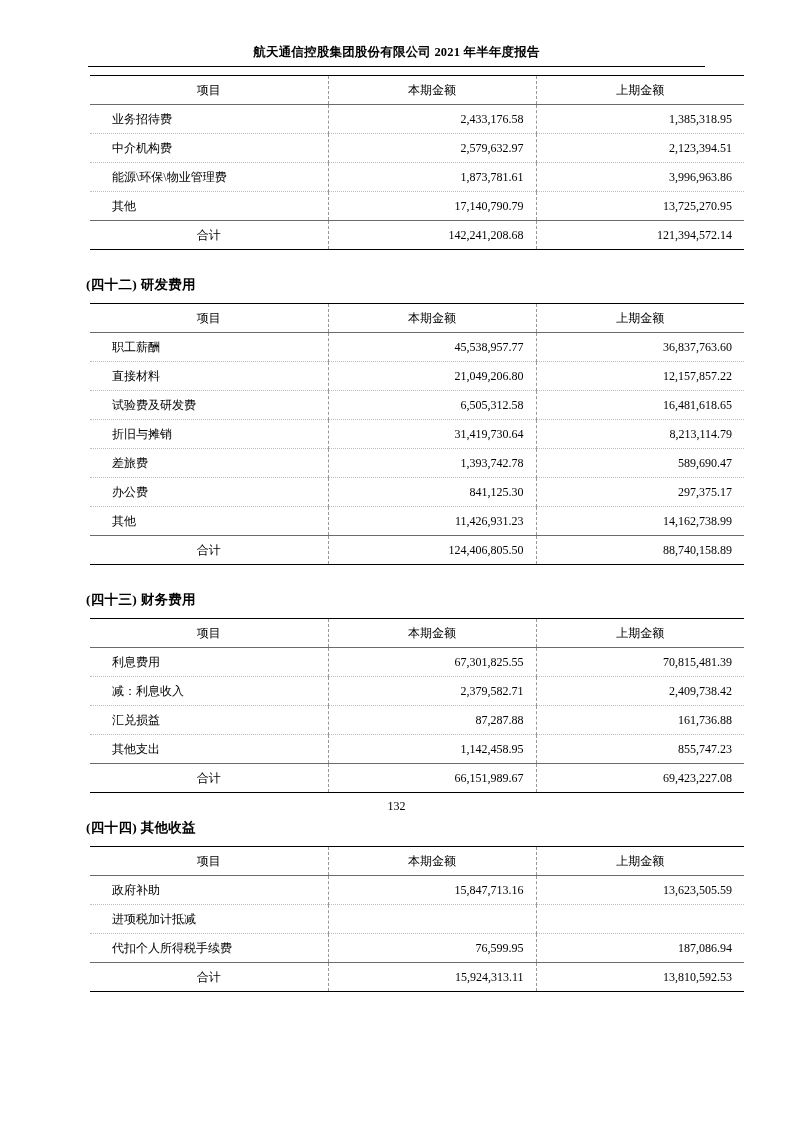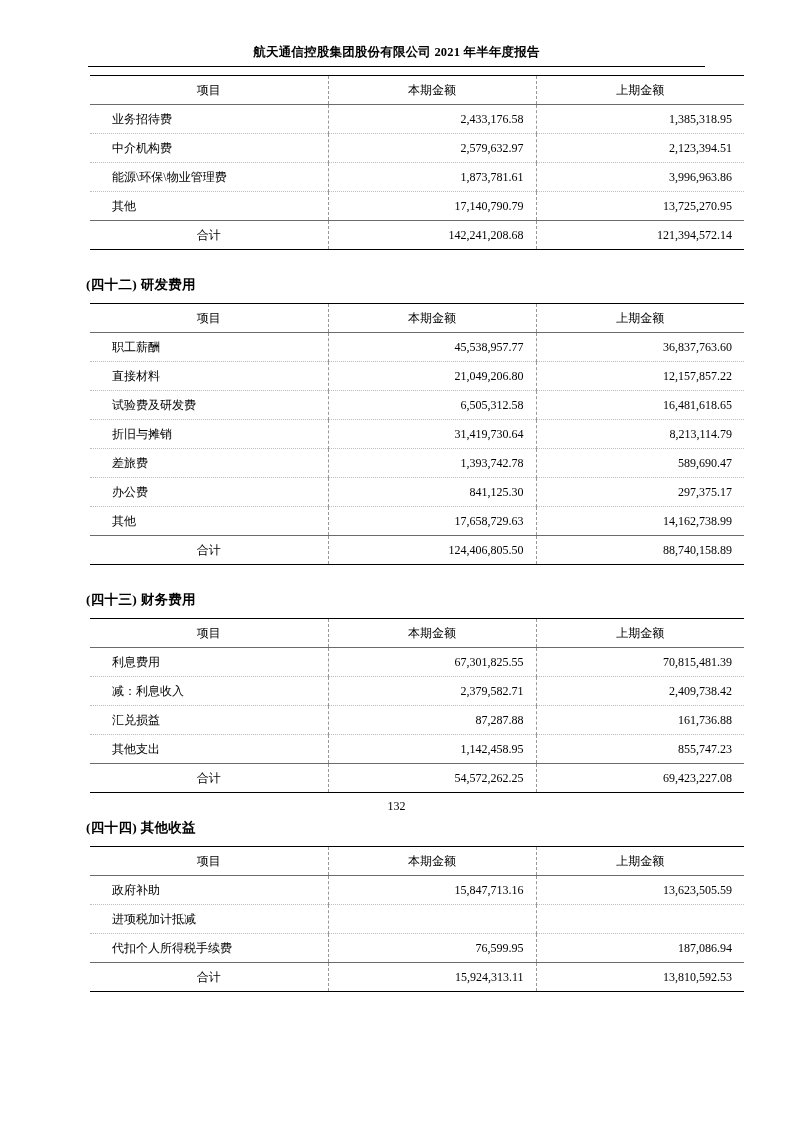--- a/index.html
+++ b/index.html
@@ -192,21 +192,21 @@
         <td class="num">1,393,742.78</td>
         <td class="num last-col">589,690.47</td>
       </tr>
       <tr class="body">
         <td class="label first-col">办公费</td>
         <td class="num">841,125.30</td>
         <td class="num last-col">297,375.17</td>
       </tr>
       <tr class="body">
         <td class="label first-col">其他</td>
-        <td class="num">17,658,729.63</td>
+        <td class="num">11,426,931.23</td>
         <td class="num last-col">14,162,738.99</td>
       </tr>
       <tr class="total">
         <td class="label first-col">合计</td>
         <td class="num">124,406,805.50</td>
         <td class="num last-col">88,740,158.89</td>
       </tr>
     </tbody>
   </table>
 
@@ -238,21 +238,21 @@
         <td class="num">87,287.88</td>
         <td class="num last-col">161,736.88</td>
       </tr>
       <tr class="body">
         <td class="label first-col">其他支出</td>
         <td class="num">1,142,458.95</td>
         <td class="num last-col">855,747.23</td>
       </tr>
       <tr class="total">
         <td class="label first-col">合计</td>
-        <td class="num">54,572,262.25</td>
+        <td class="num">66,151,989.67</td>
         <td class="num last-col">69,423,227.08</td>
       </tr>
     </tbody>
   </table>
 
   <div class="section-title">(四十四) 其他收益</div>
   <table class="fin">
     <colgroup>
         <col class="c1">
         <col class="c2">

